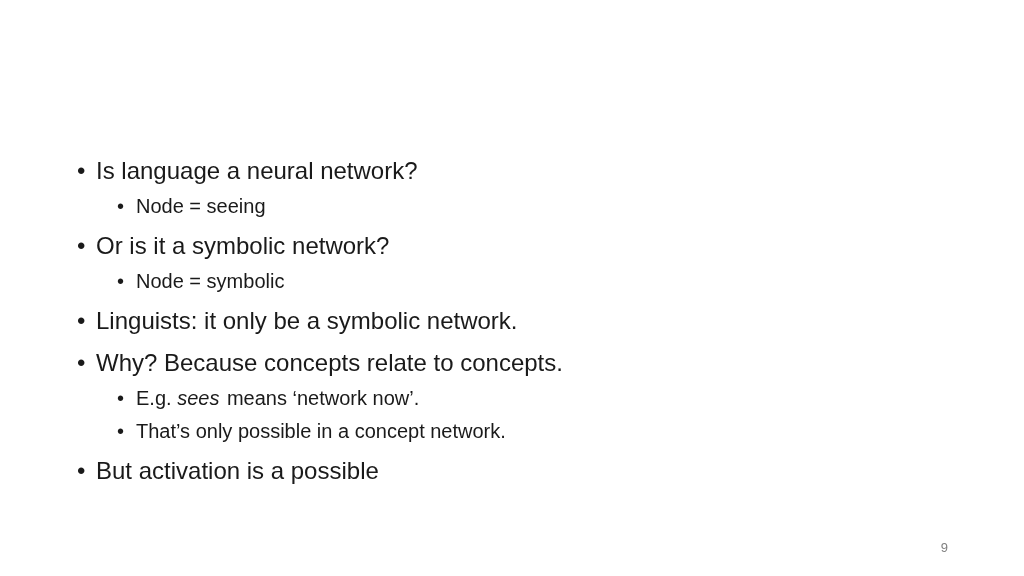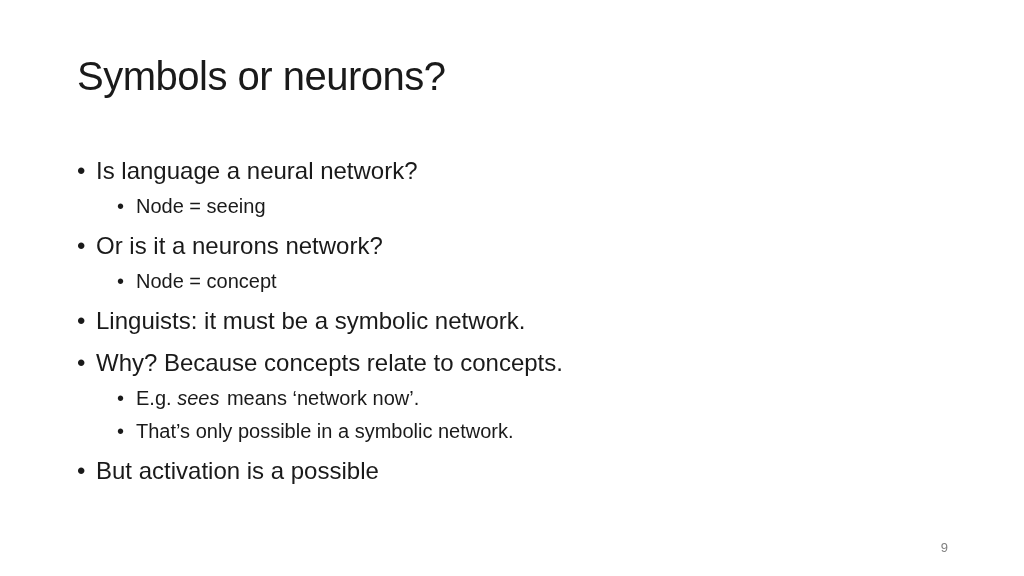--- a/index.html
+++ b/index.html
@@ -77,62 +77,61 @@
     right: 76px;
     font-size: 13px;
     color: #808080;
   }
 </style>
 </head>
 <body>
 
 <div class="slide">
 
-  <h1 class="slide-title">Symbols or neurons?</h1>
 
   <ul class="bullet-list">
 
     <li class="l1">
       <span class="marker">•</span>
       <span class="txt">Is language a neural network?</span>
     </li>
 
     <li class="l2">
       <span class="marker">•</span>
       <span class="txt">Node = seeing</span>
     </li>
 
     <li class="l1">
       <span class="marker">•</span>
-      <span class="txt">Or is it a neurons network?</span>
+      <span class="txt">Or is it a symbolic network?</span>
     </li>
 
     <li class="l2">
       <span class="marker">•</span>
-      <span class="txt">Node = concept</span>
+      <span class="txt">Node = symbolic</span>
     </li>
 
     <li class="l1">
       <span class="marker">•</span>
-      <span class="txt">Linguists: it must be a symbolic network.</span>
+      <span class="txt">Linguists: it only be a symbolic network.</span>
     </li>
 
     <li class="l1">
       <span class="marker">•</span>
       <span class="txt">Why? Because concepts relate to concepts.</span>
     </li>
 
     <li class="l2">
       <span class="marker">•</span>
       <span class="txt"><span>E.g. </span><em>sees</em><span> means ‘network now’.</span></span>
     </li>
 
     <li class="l2">
       <span class="marker">•</span>
-      <span class="txt">That’s only possible in a symbolic network.</span>
+      <span class="txt">That’s only possible in a concept network.</span>
     </li>
 
     <li class="l1">
       <span class="marker">•</span>
       <span class="txt">But activation is a possible</span>
     </li>
 
   </ul>
 
   <div class="page-number">9</div>

